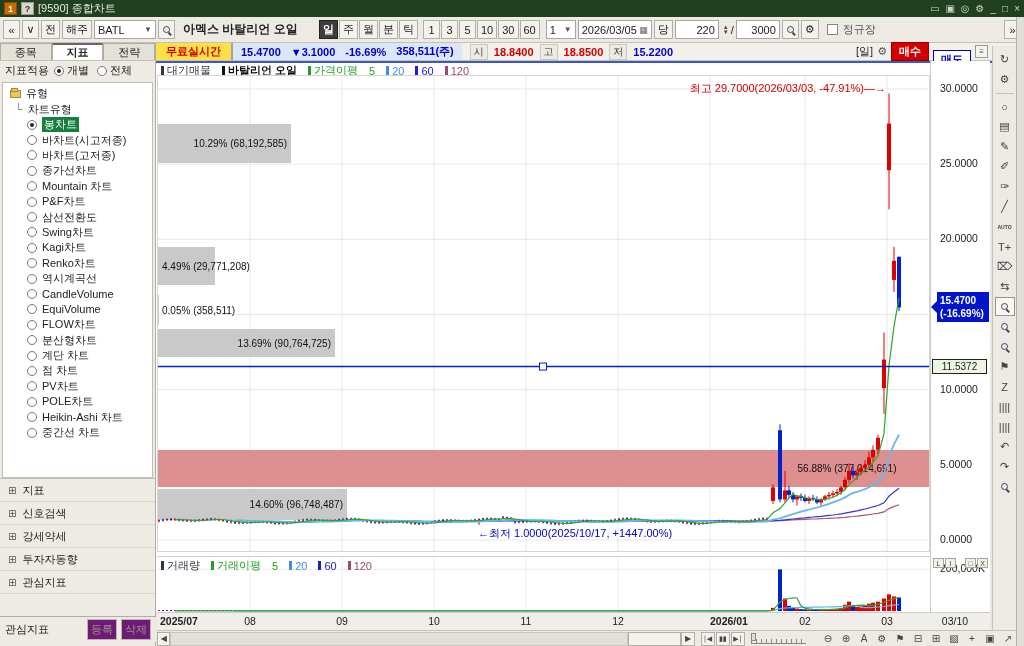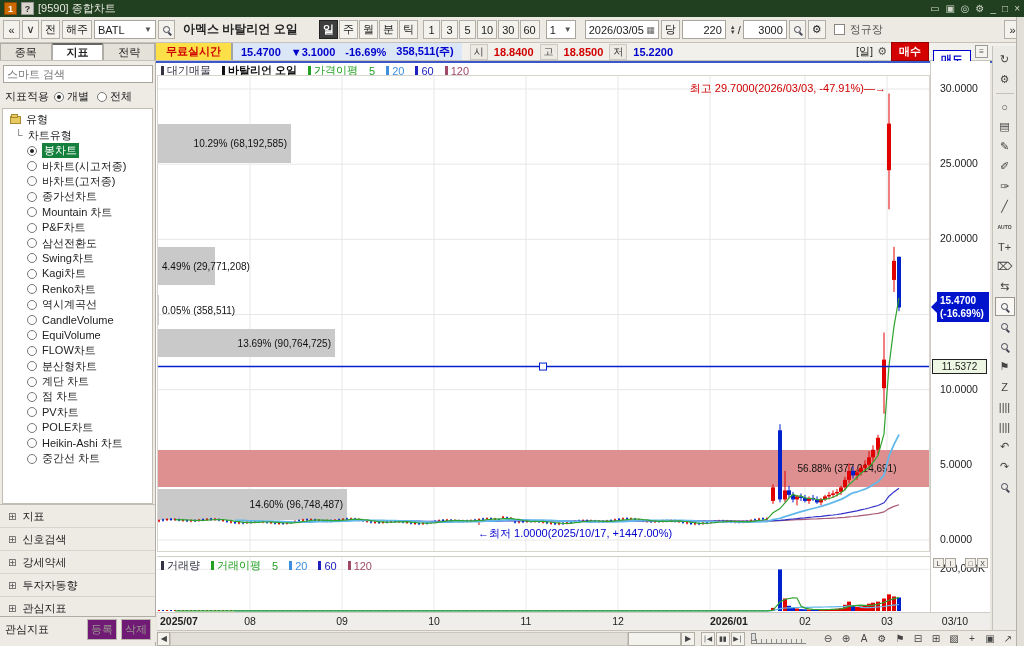--- a/index.html
+++ b/index.html
@@ -171,21 +171,21 @@
         <span class="tbtn">3</span>
         <span class="tbtn">5</span>
         <span class="tbtn">10</span>
         <span class="tbtn">30</span>
         <span class="tbtn">60</span>
       </span>
     <span class="tfield" style="width:30px;margin-left:4px;">
       <span>1</span>
       <span class="combo-arrow" style="margin-left:auto;">▼</span>
     </span>
-    <span class="tfield" style="width:74px;margin-left:7px;">
+    <span class="tfield" style="width:74px;">
       <span>2026/03/05</span>
       <span style="margin-left:auto;font-size:9px;color:#666;">▦</span>
     </span>
     <span class="tbtn">당</span>
     <span class="tfield" style="width:44px;justify-content:flex-end;">
       <span>220</span>
     </span>
     <span class="spin">
         <span>▲</span>
         <span>▼</span>
@@ -229,27 +229,20 @@
     <div class="info-right">
       <span>[일]</span>
       <span style="font-size:11px;color:#555;">⚙</span>
       <span class="buy-btn">매수</span>
       <span class="sell-btn">매도</span>
       <span class="mini-ic">≡</span>
     </div>
   </div>
 
   <div class="sidebar">
-    <div class="search-row">
-      <input class="search-input" placeholder="스마트 검색" style="">
-      <span class="sbtn">
-          <span class="mag"></span>
-        </span>
-      <span class="sbtn">ˆ</span>
-    </div>
     <div class="apply-row">
       <span>지표적용</span>
       <span id="apply-options" style="display:inline-flex;gap:8px;align-items:center;">
           <span style="display: inline-flex; align-items: center; gap: 3px;">
             <span class="radio sel"></span>
             <span>개별</span>
           </span>
           <span style="display: inline-flex; align-items: center; gap: 3px;">
             <span class="radio"></span>
             <span>전체</span>

